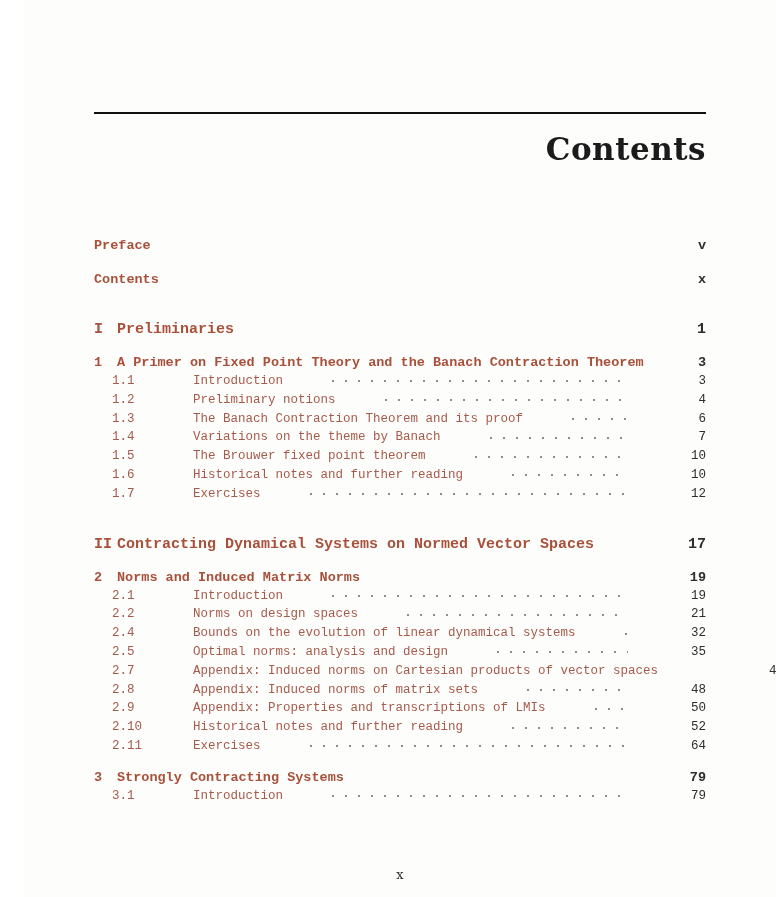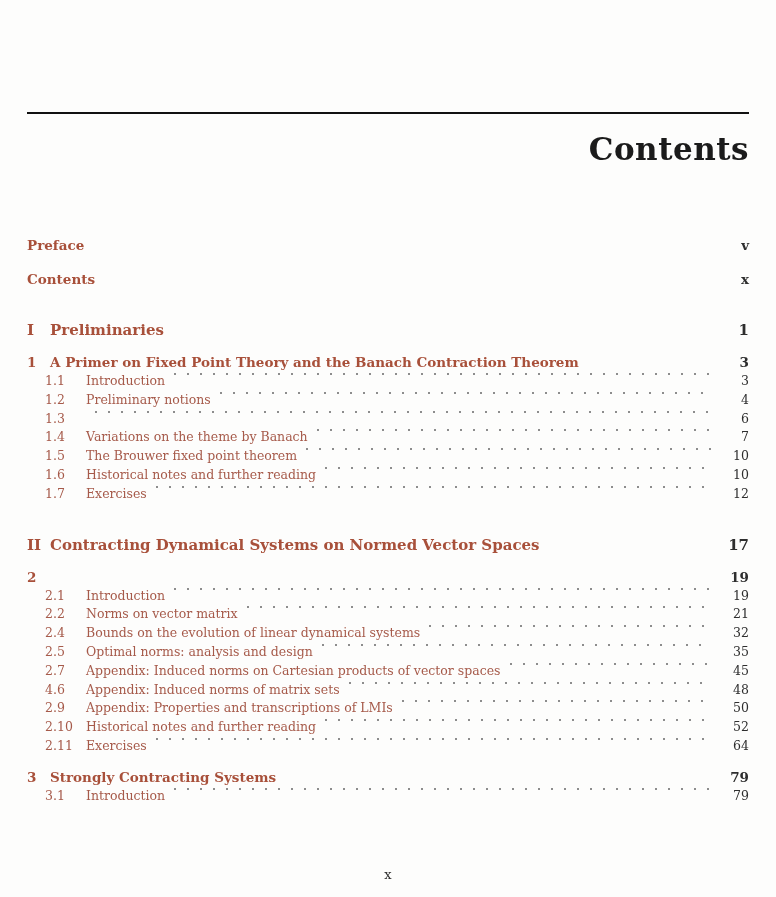--- a/index.html
+++ b/index.html
@@ -10,23 +10,24 @@
   body {
     width: 776px;
     height: 897px;
     position: relative;
     font-family: "DejaVu Serif", "Liberation Serif", serif;
     overflow: hidden;
   }
   .page {
     position: absolute;
     inset: 0;
-    padding: 0 27px;
+    padding: 0 70px;
     box-sizing: border-box;
     background: var(--paper, #fdfdfc);
+    margin-left: 24px;
   }
   .rule {
     margin-top: 112px;
     border-top: 2px solid var(--rule, #111111);
     width: 100%;
     height: 0;
   }
   .title {
     text-align: right;
     font-size: 31px;
@@ -34,23 +35,24 @@
     color: var(--title_black, #1b1b1b);
     margin-top: 16px;
     line-height: 38px;
     letter-spacing: 0.5px;
   }
   #toc {
     margin-top: 68px;
   }
   .row {
     display: flex;
-    align-items: flex-start;
+    align-items: center;
     line-height: 19px;
     font-size: 12.5px;
+    font-family: Liberation Mono, monospace;
   }
   .row .num {
     flex: none;
     color: inherit;
   }
   .row .label {
     color: inherit;
     white-space: nowrap;
   }
   .row .spacer { flex: 1; }
@@ -96,20 +98,21 @@
     font-size: 13.5px;
     color: var(--heading_red, #a8503a);
     margin-top: 12px;
   }
   .chapter .num { width: 23px; }
   .chapter .pg { font-weight: bold; }
   
   .section {
     color: var(--entry_red, #a65a4a);
     line-height: 18.8px;
+    gap: 40px;
   }
   .section .num {
     margin-left: 18px;
     width: 41px;
   }
   .folio {
     position: absolute;
     left: 0;
     right: 0;
     bottom: 15px;
@@ -154,20 +157,21 @@
         <span class="pg">3</span>
       </div>
       <div class="row section">
         <span class="num">1.2</span>
         <span class="label">Preliminary notions</span>
         <span class="dots"></span>
         <span class="pg">4</span>
       </div>
       <div class="row section">
         <span class="num">1.3</span>
+        <span class="label">The Banach Contraction Theorem and its proof</span>
         <span class="dots"></span>
         <span class="pg">6</span>
       </div>
       <div class="row section">
         <span class="num">1.4</span>
         <span class="label">Variations on the theme by Banach</span>
         <span class="dots"></span>
         <span class="pg">7</span>
       </div>
       <div class="row section">
@@ -189,32 +193,33 @@
         <span class="pg">12</span>
       </div>
       <div class="row part">
         <span class="num">II</span>
         <span class="label">Contracting Dynamical Systems on Normed Vector Spaces</span>
         <span class="spacer"></span>
         <span class="pg">17</span>
       </div>
       <div class="row chapter">
         <span class="num">2</span>
+        <span class="label">Norms and Induced Matrix Norms</span>
         <span class="spacer"></span>
         <span class="pg">19</span>
       </div>
       <div class="row section">
         <span class="num">2.1</span>
         <span class="label">Introduction</span>
         <span class="dots"></span>
         <span class="pg">19</span>
       </div>
       <div class="row section">
         <span class="num">2.2</span>
-        <span class="label">Norms on vector matrix</span>
+        <span class="label">Norms on design spaces</span>
         <span class="dots"></span>
         <span class="pg">21</span>
       </div>
       <div class="row section">
         <span class="num">2.4</span>
         <span class="label">Bounds on the evolution of linear dynamical systems</span>
         <span class="dots"></span>
         <span class="pg">32</span>
       </div>
       <div class="row section">
@@ -223,21 +228,21 @@
         <span class="dots"></span>
         <span class="pg">35</span>
       </div>
       <div class="row section">
         <span class="num">2.7</span>
         <span class="label">Appendix: Induced norms on Cartesian products of vector spaces</span>
         <span class="dots"></span>
         <span class="pg">45</span>
       </div>
       <div class="row section">
-        <span class="num">4.6</span>
+        <span class="num">2.8</span>
         <span class="label">Appendix: Induced norms of matrix sets</span>
         <span class="dots"></span>
         <span class="pg">48</span>
       </div>
       <div class="row section">
         <span class="num">2.9</span>
         <span class="label">Appendix: Properties and transcriptions of LMIs</span>
         <span class="dots"></span>
         <span class="pg">50</span>
       </div>

